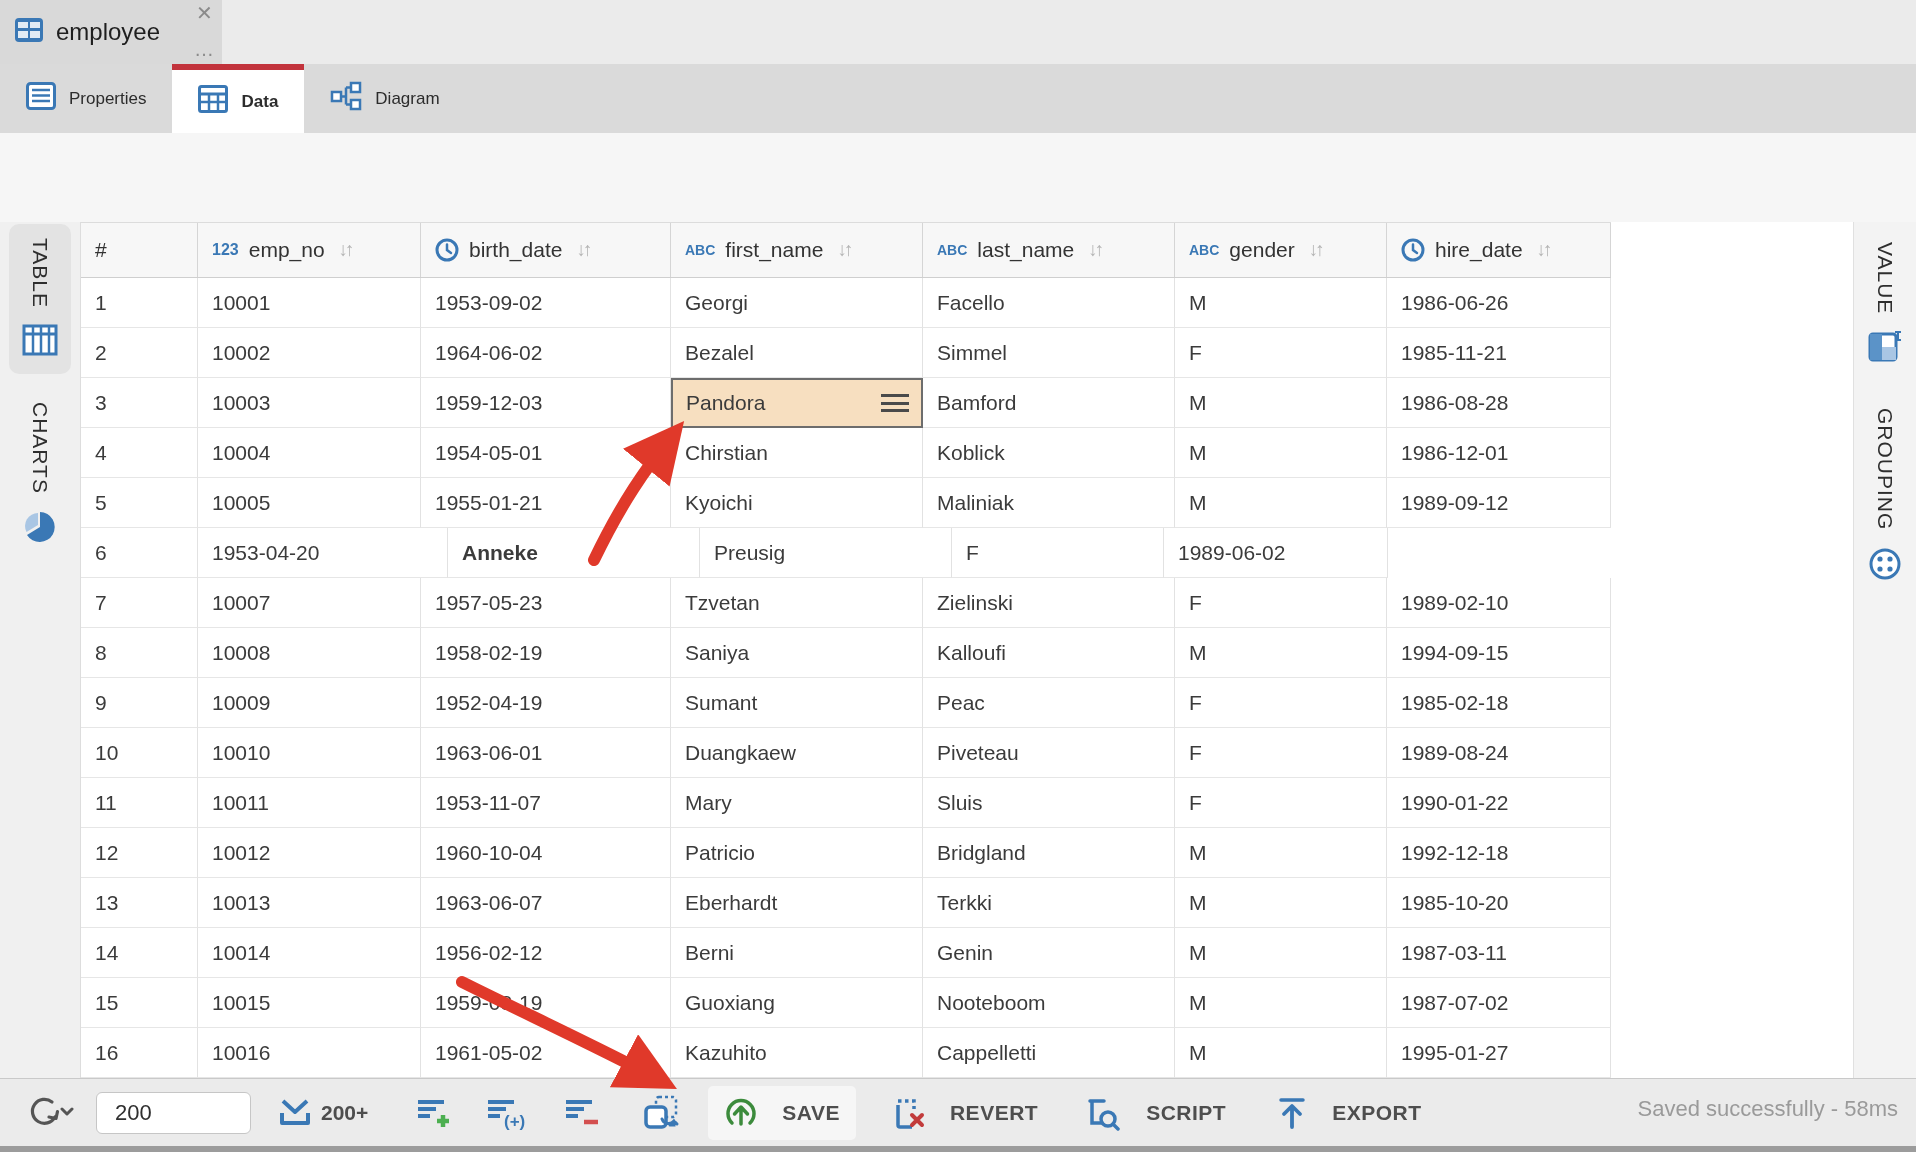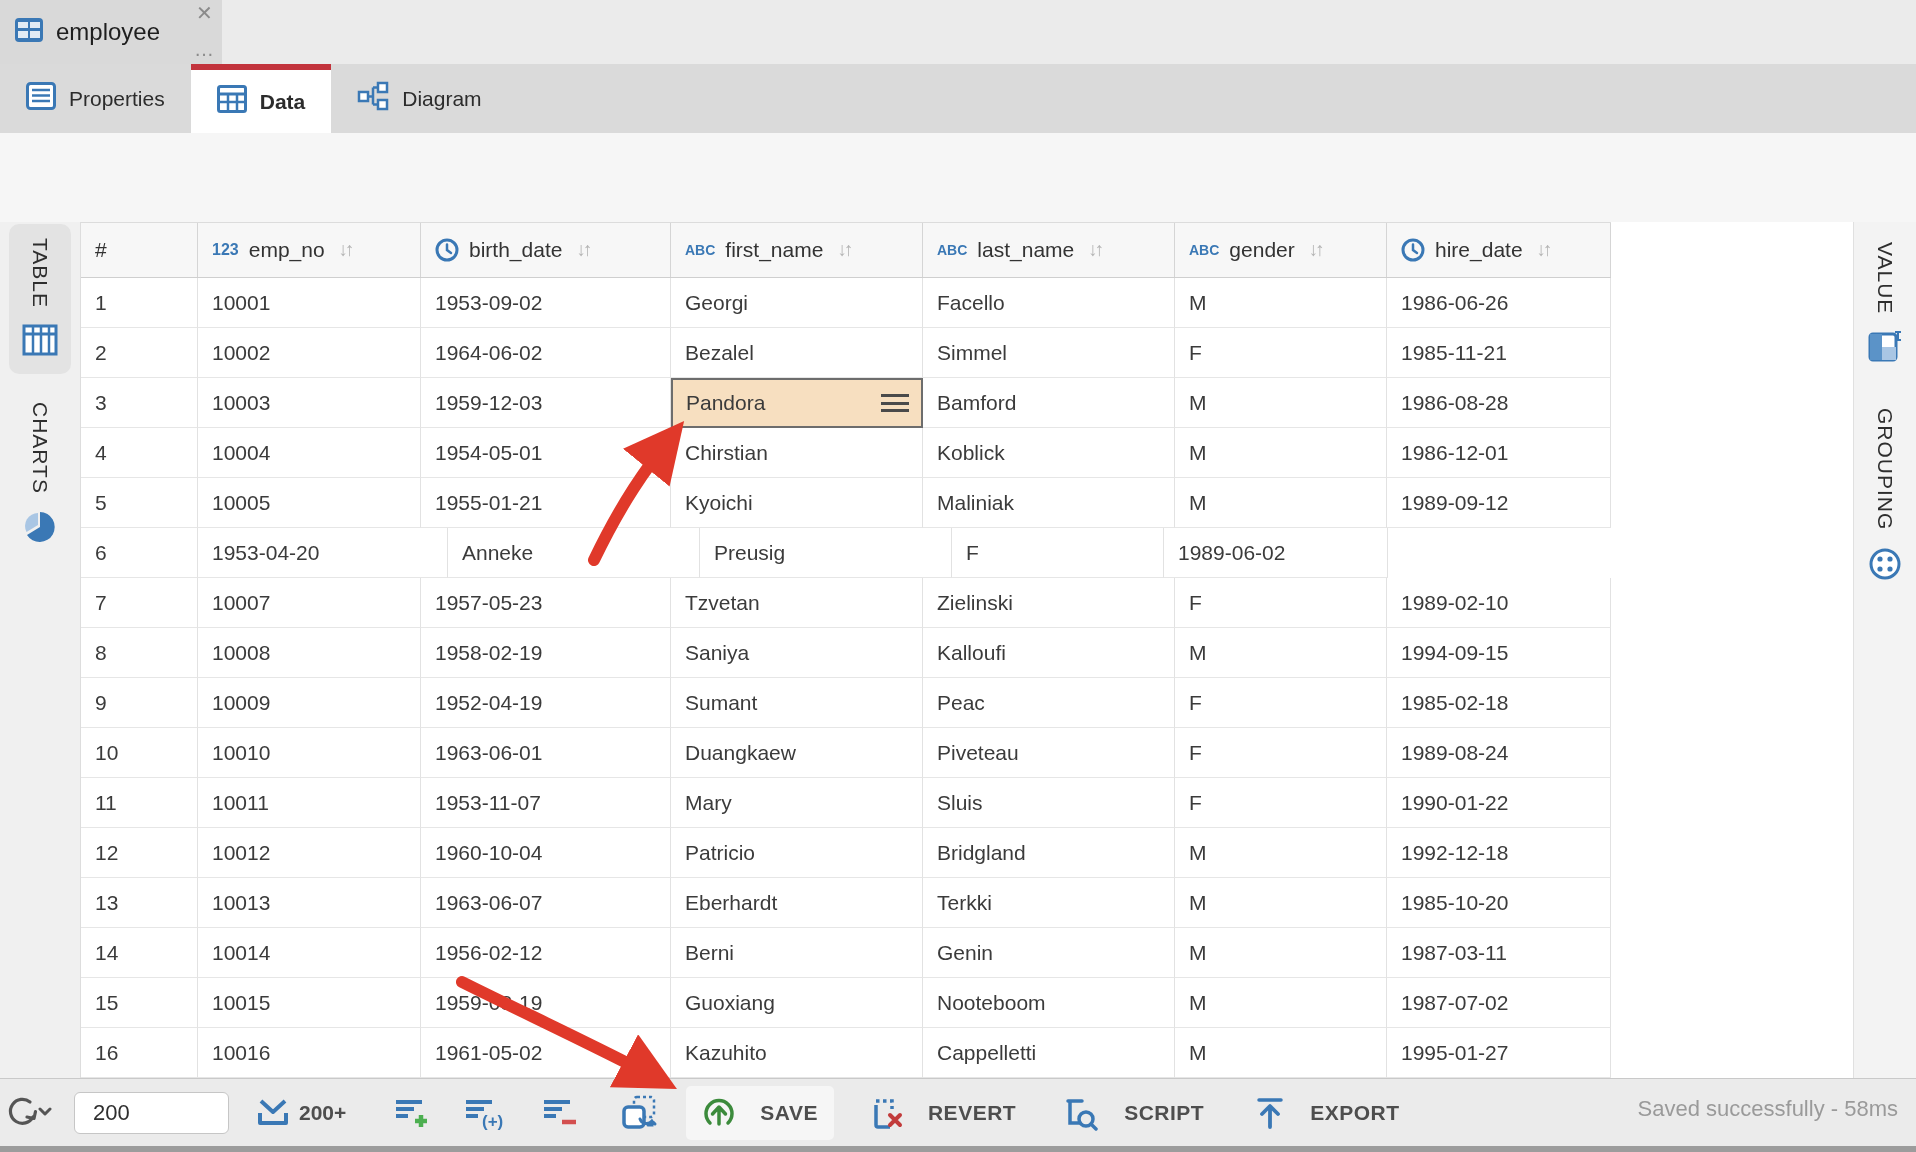--- a/index.html
+++ b/index.html
@@ -9,21 +9,21 @@
   
   .strip1{position:absolute;left:0;top:0;width:100%;height:64px;background:#ebebeb;}
   .doc-tab{position:absolute;left:0;top:0;width:222px;height:64px;background:#d9d9d9;
            display:flex;align-items:center;padding-left:14px;box-sizing:border-box;cursor:pointer;}
   .doc-tab .lbl{font-size:24px;font-weight:normal;color:#1f1f1f;margin-left:12px;}
   .tab-close{position:absolute;left:196px;top:2px;font-size:20px;color:#8b8b8b;cursor:pointer;line-height:22px;}
   .tab-more{position:absolute;left:194px;top:38px;font-size:20px;color:#8b8b8b;letter-spacing:1px;cursor:pointer;}
 
   .strip2{position:absolute;left:0;top:64px;width:100%;height:69px;background:#dadada;display:flex;}
   .ptab{height:69px;display:flex;align-items:center;gap:13px;padding:0 26px;box-sizing:border-box;
-        font-size:21px;color:#2c2c2c;cursor:pointer;}
+        font-size:17px;color:#2c2c2c;cursor:pointer;}
   .ptab.active{background:#ffffff;border-top:6px solid #c2333c;font-weight:bold;}
 
   
   .filter-band{position:absolute;left:0;top:133px;width:100%;height:89px;background:#f6f6f6;}
   .sql-filter{position:absolute;left:80px;top:158px;width:1658px;height:44px;box-sizing:border-box;
               border:1px solid #cfcfcf;background:#fff;font-size:22px;color:#3b3b3b;padding:0 14px;
               font-family:"Liberation Sans","DejaVu Sans",sans-serif;}
   .sql-filter::placeholder{color:#8f8f8f;}
   .apply-btn{position:absolute;left:1740px;top:158px;width:56px;height:44px;box-sizing:border-box;
              border:1px solid #cfcfcf;background:#fff;display:flex;align-items:center;justify-content:center;cursor:pointer;}
@@ -47,21 +47,21 @@
   .sort{color:#b5b5b5;font-size:19px;margin-left:14px;letter-spacing:-3px;}
   .g-row{display:flex;height:50px;box-sizing:border-box;width:1530px;}
   .g-cell{display:flex;align-items:center;box-sizing:border-box;border-right:1px solid #e2e2e2;border-bottom:1px solid #e6e6e6;
           padding-left:14px;font-size:21px;color:#3b3b3b;cursor:default;white-space:nowrap;position:relative;}
   .g-cell.sel{background:#f7dfc0;border:2px solid #6d6d6d;padding-left:13px;}
   .burger{position:absolute;right:12px;top:50%;margin-top:-9px;width:28px;height:18px;
           background:repeating-linear-gradient(#4a4a4a 0 3px,transparent 3px 7.5px);cursor:pointer;}
 
   
   .toolbar{position:absolute;left:0;top:1078px;width:100%;height:68px;background:#ebebeb;border-top:1px solid #c9c9c9;
-           display:flex;align-items:center;box-sizing:border-box;}
+           display:flex;align-items:center;box-sizing:border-box;padding-left:22px;}
   .bottom-edge{position:absolute;left:0;top:1146px;width:100%;height:6px;background:#9c9c9c;}
   .tb-ico{display:flex;align-items:center;cursor:pointer;}
   .limit-input{width:155px;height:42px;box-sizing:border-box;margin-left:22px;border:1px solid #c6c6c6;border-radius:6px;
                background:#fff;font-size:22px;color:#2f2f2f;padding:0 18px;font-family:"Liberation Sans","DejaVu Sans",sans-serif;}
   .fetch{margin-left:26px;display:flex;align-items:center;gap:8px;cursor:pointer;}
   .fetch .flbl{font-size:21px;font-weight:bold;color:#4e4e4e;}
   .tbtn{display:flex;align-items:center;gap:24px;cursor:pointer;}
   .tbtn .tlbl{font-size:21px;font-weight:bold;color:#4e4e4e;letter-spacing:.5px;}
   .tbtn.chip{background:#f6f6f6;border-radius:5px;padding:10px 16px;}
   .status{position:absolute;right:18px;top:1096px;font-size:22px;color:#9a9a9a;}
@@ -356,21 +356,21 @@
             <span>1989-09-12</span>
           </div>
         </div>
         <div class="g-row">
           <div class="g-cell" style="width: 117px;">
             <span>6</span>
           </div>
           <div class="g-cell" style="width: 250px;">
             <span>1953-04-20</span>
           </div>
-          <div class="g-cell" style="width: 252px;">
+          <div class="g-cell" style="width: 252px; font-weight: bold;">
             <span>Anneke</span>
           </div>
           <div class="g-cell" style="width: 252px;">
             <span>Preusig</span>
           </div>
           <div class="g-cell" style="width: 212px;">
             <span>F</span>
           </div>
           <div class="g-cell" style="width: 224px;">
             <span>1989-06-02</span>

